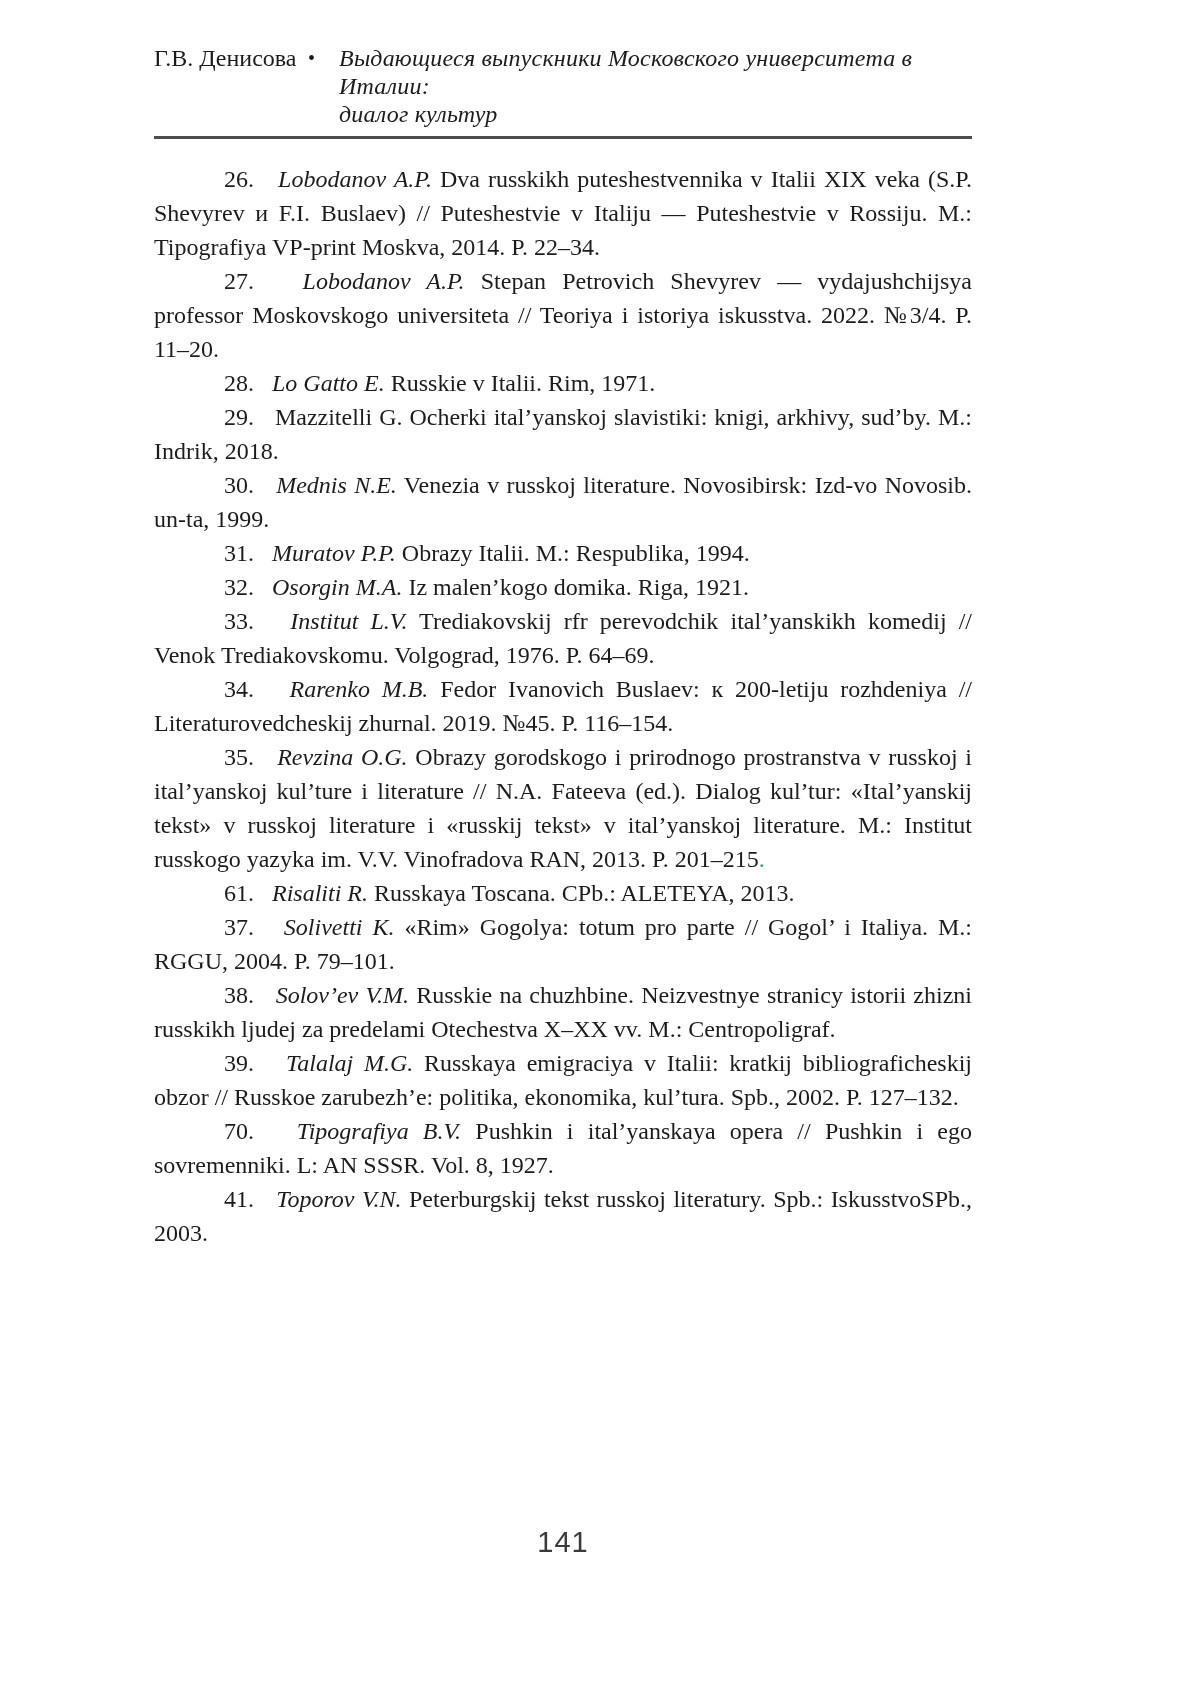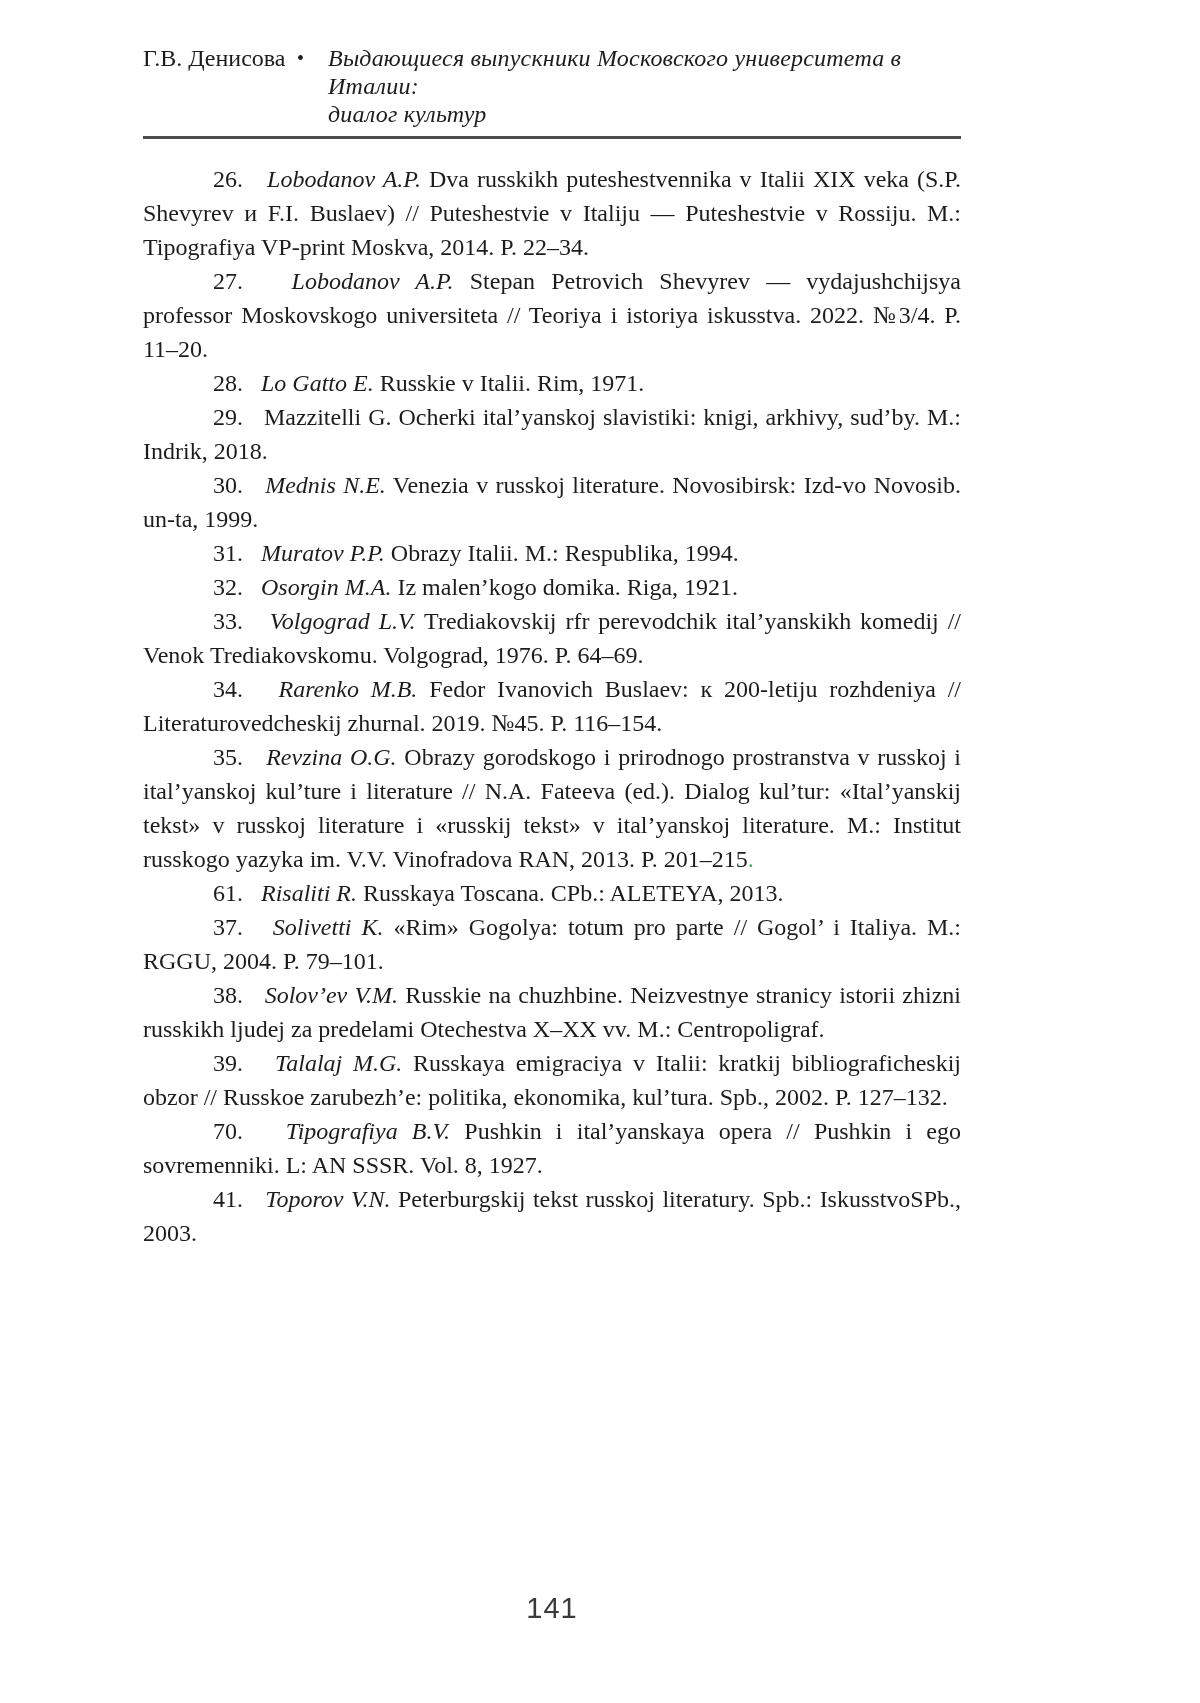--- a/index.html
+++ b/index.html
@@ -10,20 +10,21 @@
   .page {
     position: relative;
     width: 1104px;
     height: 1703px;
     box-sizing: border-box;
     background: #ffffff;
     padding: 44px 143px 0 143px;
     font-family: "Liberation Serif", serif;
     color: #1c1c1c;
     overflow: hidden;
+    margin-left: 11px;
   }
   
   .header {
     display: flex;
     align-items: flex-start;
     font-size: 24px;
     line-height: 28px;
   }
   .header .author {
     min-width: 150px;
@@ -58,21 +59,21 @@
     white-space: nowrap;
   }
   .ref .italic {
     font-style: italic;
   }
   
   .pagenum {
     position: absolute;
     left: 0;
     right: 0;
-    top: 1592px;
+    top: 1526px;
     text-align: center;
     font-family: "Liberation Sans", sans-serif;
     font-size: 29px;
     color: #3a3a3a;
     letter-spacing: 1px;
   }
 </style>
 </head>
 <body>
 
@@ -90,21 +91,21 @@
   <hr class="rule">
 
   <div class="refs">
       <p class="ref"><span class="ref-num">26.</span>&nbsp;&nbsp; <span class="italic">Lobodanov A.P.</span><span> Dva russkikh puteshestvennika v Italii XIX veka (S.P. Shevyrev и F.I. Buslaev) // Puteshestvie v Italiju — Puteshestvie v Rossiju. M.: Tipografiya VP-print Moskva, 2014. P. 22–34.</span></p>
       <p class="ref"><span class="ref-num">27.</span>&nbsp;&nbsp; <span class="italic">Lobodanov A.P.</span><span> Stepan Petrovich Shevyrev — vydajushchijsya professor Moskovskogo universiteta // Teoriya i istoriya iskusstva. 2022. №3/4. P. 11–20.</span></p>
       <p class="ref"><span class="ref-num">28.</span>&nbsp;&nbsp; <span class="italic">Lo Gatto E.</span><span> Russkie v Italii. Rim, 1971.</span></p>
       <p class="ref"><span class="ref-num">29.</span>&nbsp;&nbsp; <span>Mazzitelli G. Ocherki ital’yanskoj slavistiki: knigi, arkhivy, sud’by. M.: Indrik, 2018.</span></p>
       <p class="ref"><span class="ref-num">30.</span>&nbsp;&nbsp; <span class="italic">Mednis N.E.</span><span> Venezia v russkoj literature. Novosibirsk: Izd-vo Novosib. un-ta, 1999.</span></p>
       <p class="ref"><span class="ref-num">31.</span>&nbsp;&nbsp; <span class="italic">Muratov P.P.</span><span> Obrazy Italii. M.: Respublika, 1994.</span></p>
       <p class="ref"><span class="ref-num">32.</span>&nbsp;&nbsp; <span class="italic">Osorgin M.A.</span><span> Iz malen’kogo domika. Riga, 1921.</span></p>
-      <p class="ref"><span class="ref-num">33.</span>&nbsp;&nbsp; <span class="italic">Volgograd L.V.</span><span> Trediakovskij rfr perevodchik ital’yanskikh komedij // Venok Trediakovskomu. Volgograd, 1976. P. 64–69.</span></p>
+      <p class="ref"><span class="ref-num">33.</span>&nbsp;&nbsp; <span class="italic">Institut L.V.</span><span> Trediakovskij rfr perevodchik ital’yanskikh komedij // Venok Trediakovskomu. Volgograd, 1976. P. 64–69.</span></p>
       <p class="ref"><span class="ref-num">34.</span>&nbsp;&nbsp; <span class="italic">Rarenko M.B.</span><span> Fedor Ivanovich Buslaev: к 200-letiju rozhdeniya // Literaturovedcheskij zhurnal. 2019. №45. P. 116–154.</span></p>
       <p class="ref"><span class="ref-num">35.</span>&nbsp;&nbsp; <span class="italic">Revzina O.G.</span><span> Obrazy gorodskogo i prirodnogo prostranstva v russkoj i ital’yanskoj kul’ture i literature // N.A. Fateeva (ed.). Dialog kul’tur: «Ital’yanskij tekst» v russkoj literature i «russkij tekst» v ital’yanskoj literature. M.: Institut russkogo yazyka im. V.V. Vinofradova RAN, 2013. P. 201–215</span><span style="color: rgb(47, 163, 82);">.</span></p>
       <p class="ref"><span class="ref-num">61.</span>&nbsp;&nbsp; <span class="italic">Risaliti R.</span><span> Russkaya Toscana. CPb.: ALETEYA, 2013.</span></p>
       <p class="ref"><span class="ref-num">37.</span>&nbsp;&nbsp; <span class="italic">Solivetti K.</span><span> «Rim» Gogolya: totum pro parte // Gogol’ i Italiya. M.: RGGU, 2004. P. 79–101.</span></p>
       <p class="ref"><span class="ref-num">38.</span>&nbsp;&nbsp; <span class="italic">Solov’ev V.M.</span><span> Russkie na chuzhbine. Neizvestnye stranicy istorii zhizni russkikh ljudej za predelami Otechestva X–XX vv. M.: Centropoligraf.</span></p>
       <p class="ref"><span class="ref-num">39.</span>&nbsp;&nbsp; <span class="italic">Talalaj M.G.</span><span> Russkaya emigraciya v Italii: kratkij bibliograficheskij obzor // Russkoe zarubezh’e: politika, ekonomika, kul’tura. Spb., 2002. P. 127–132.</span></p>
       <p class="ref"><span class="ref-num">70.</span>&nbsp;&nbsp; <span class="italic">Tipografiya B.V.</span><span> Pushkin i ital’yanskaya opera // Pushkin i ego sovremenniki. L: AN SSSR. Vol. 8, 1927.</span></p>
       <p class="ref"><span class="ref-num">41.</span>&nbsp;&nbsp; <span class="italic">Toporov V.N.</span><span> Peterburgskij tekst russkoj literatury. Spb.: IskusstvoSPb., 2003.</span></p>
     </div>
 

